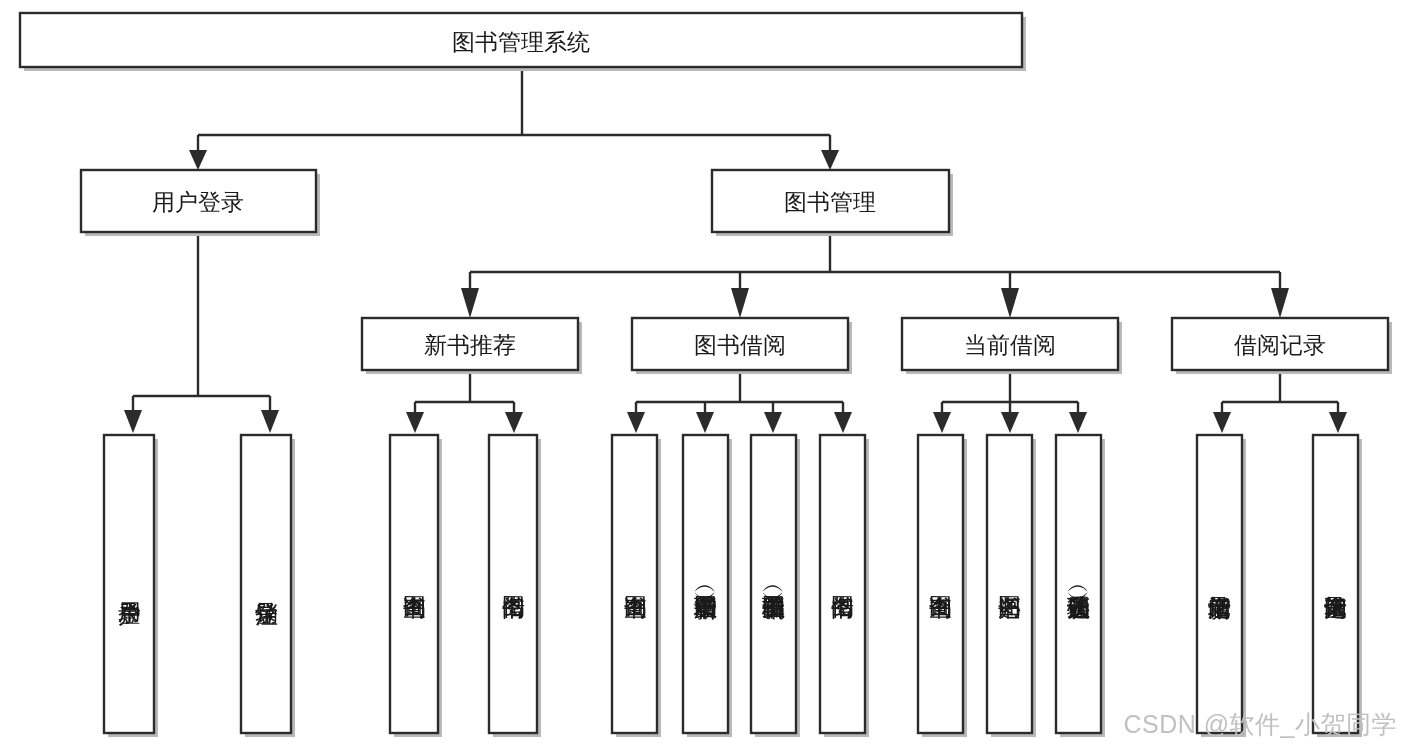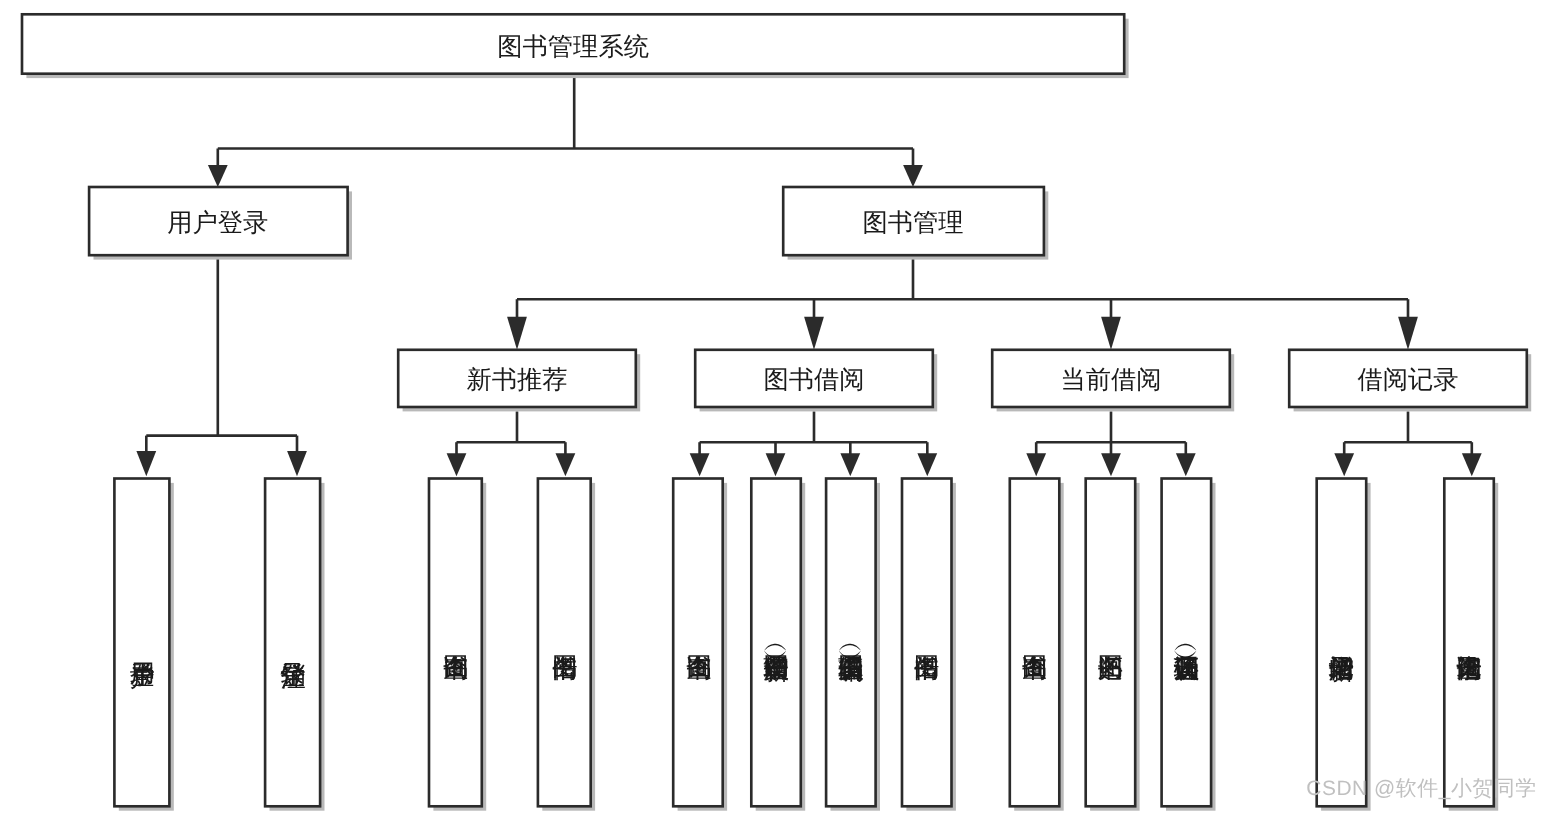--- a/index.html
+++ b/index.html
@@ -58,23 +58,23 @@
     font-size: 23px;
     fill: #1a1a1a;
     text-anchor: middle;
     dominant-baseline: central;
     writing-mode: vertical-rl;
     glyph-orientation-vertical: 0;
   }
   .watermark {
     position: absolute;
     right: 8px;
-    bottom: 17px;
-    font-family: "Liberation Sans", "DejaVu Sans", sans-serif;
-    font-size: 19px;
+    bottom: 6px;
+    font-family: "Liberation Sans", "DejaVu Sans", sans-serif;
+    font-size: 25px;
     color: #c0c0c0;
     letter-spacing: 0.5px;
     white-space: nowrap;
     user-select: none;
     pointer-events: none;
   }
 </style>
 </head>
 <body>
 

